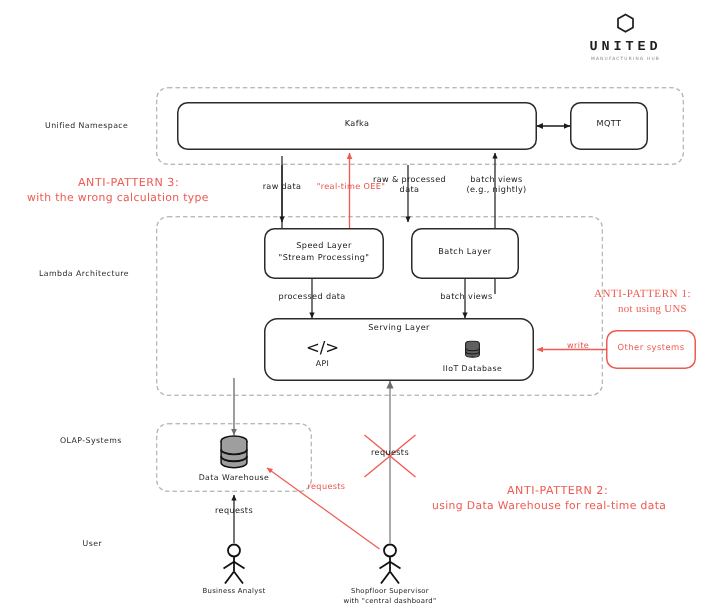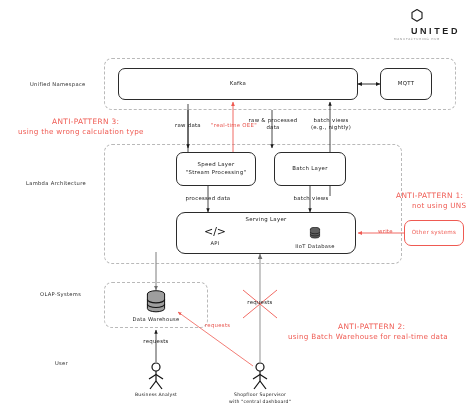--- a/index.html
+++ b/index.html
@@ -47,21 +47,21 @@
   .dashzone{
     position:absolute;box-sizing:border-box;
     border:1px dashed #b9b9b9;border-radius:8px;background:transparent;
   }
 
   
   .logo{position:absolute;left:374px;top:8px;width:86px;text-align:center;}
   .logo .mark{display:block;margin:0 auto;}
   .logo .name{
     font-size:9px;letter-spacing:2.6px;font-weight:700;color:#1f1f1f;
-    margin-top:2px;font-family:Liberation Sans, sans-serif;text-align:right;
+    margin-top:2px;font-family:Liberation Mono, monospace;
   }
   .logo .sub{
     font-size:2.9px;letter-spacing:.8px;color:#8a8a8a;margin-top:1px;
     font-family:"DejaVu Sans",sans-serif;
   }
 
   
   .serving{
     position:absolute;box-sizing:border-box;border:1px solid #2b2b2b;
     border-radius:9px;background:#fff;
@@ -220,31 +220,31 @@
   <div class="hand red" style="left:378px;top:228px;">write</div>
 
   <div class="hand c" style="left:156px;top:338px;">requests</div>
 
   <div class="hand c" style="left:260px;top:299px;">requests</div>
 
   <div class="hand red" style="left:205px;top:322px;">requests</div>
 
   <div class="anti" style="left:18px;top:116px;">
     <span class="t" style="margin-left:34px;">ANTI-PATTERN 3:</span>
-    <span class="s">using the wrong calculation type</span>
-  </div>
-
-  <div class="anti" style="left:396px;top:190px;">
+    <span class="s">with the wrong calculation type</span>
+  </div>
+
+  <div class="anti" style="left:396px;top:190px;font-family:Liberation Serif, serif;">
     <span class="t">ANTI-PATTERN 1:</span>
     <span class="s" style="margin-left:16px;">not using UNS</span>
   </div>
 
   <div class="anti" style="left:288px;top:321px;">
     <span class="t" style="margin-left:50px;">ANTI-PATTERN 2:</span>
-    <span class="s">using Batch Warehouse for real-time data</span>
+    <span class="s">using Data Warehouse for real-time data</span>
   </div>
 
   <div class="figure" style="left:144px;top:362px;">
     <svg width="24" height="30" viewBox="0 0 24 30">
       <circle cx="12" cy="5" r="4" fill="none" stroke="#111" stroke-width="1.2"></circle>
       <line x1="12" y1="9" x2="12" y2="19" stroke="#111" stroke-width="1.2"></line>
       <line x1="12" y1="12.5" x2="5" y2="17" stroke="#111" stroke-width="1.2"></line>
       <line x1="12" y1="12.5" x2="19" y2="17" stroke="#111" stroke-width="1.2"></line>
       <line x1="12" y1="19" x2="6" y2="27" stroke="#111" stroke-width="1.2"></line>
       <line x1="12" y1="19" x2="18" y2="27" stroke="#111" stroke-width="1.2"></line>

